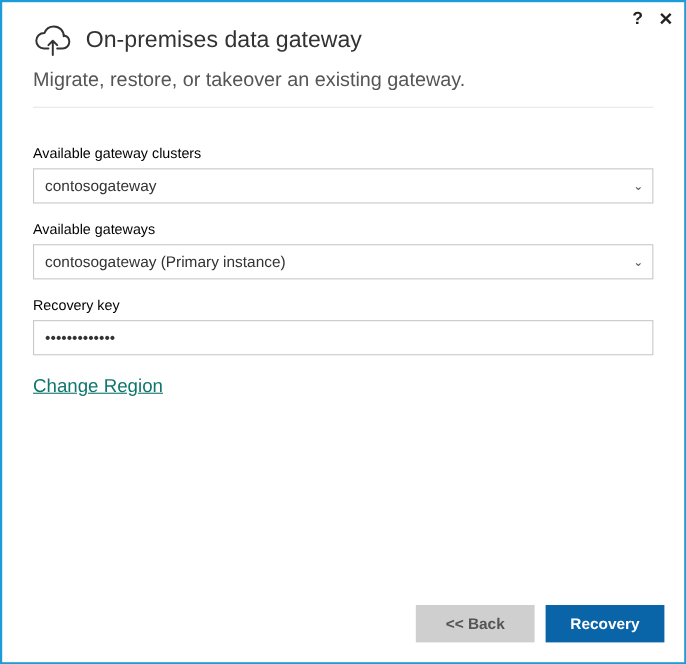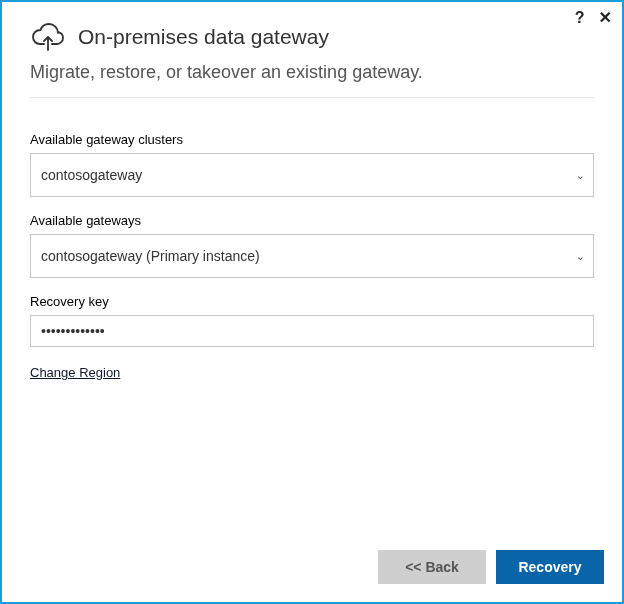--- a/index.html
+++ b/index.html
@@ -58,21 +58,21 @@
       margin-bottom: 16px;
     }
     .field-label {
       font-size: 13px;
       color: #000000;
       margin-bottom: 6px;
     }
     .select-box {
       position: relative;
       width: 100%;
-      height: 44px;
+      height: 32px;
       border: 1px solid #c8c8c8;
       background: #fff;
       display: flex;
       align-items: center;
       padding: 0 44px 0 10px;
       font-size: 14px;
       color: #333;
       cursor: pointer;
     }
     .select-box .chevron {
@@ -88,22 +88,22 @@
       height: 32px;
       border: 1px solid #c8c8c8;
       background: #fff;
       padding: 0 10px;
       font-size: 14px;
       color: #333;
       outline: none;
       font-family: inherit;
     }
     .link {
-      font-size: 13px;
-      color: #0f172a;
+      font-size: 17px;
+      color: #0f766e;
       text-decoration: underline;
       cursor: pointer;
       display: inline-block;
       margin-top: 2px;
     }
     .footer {
       position: absolute;
       bottom: 18px;
       right: 18px;
       display: flex;

